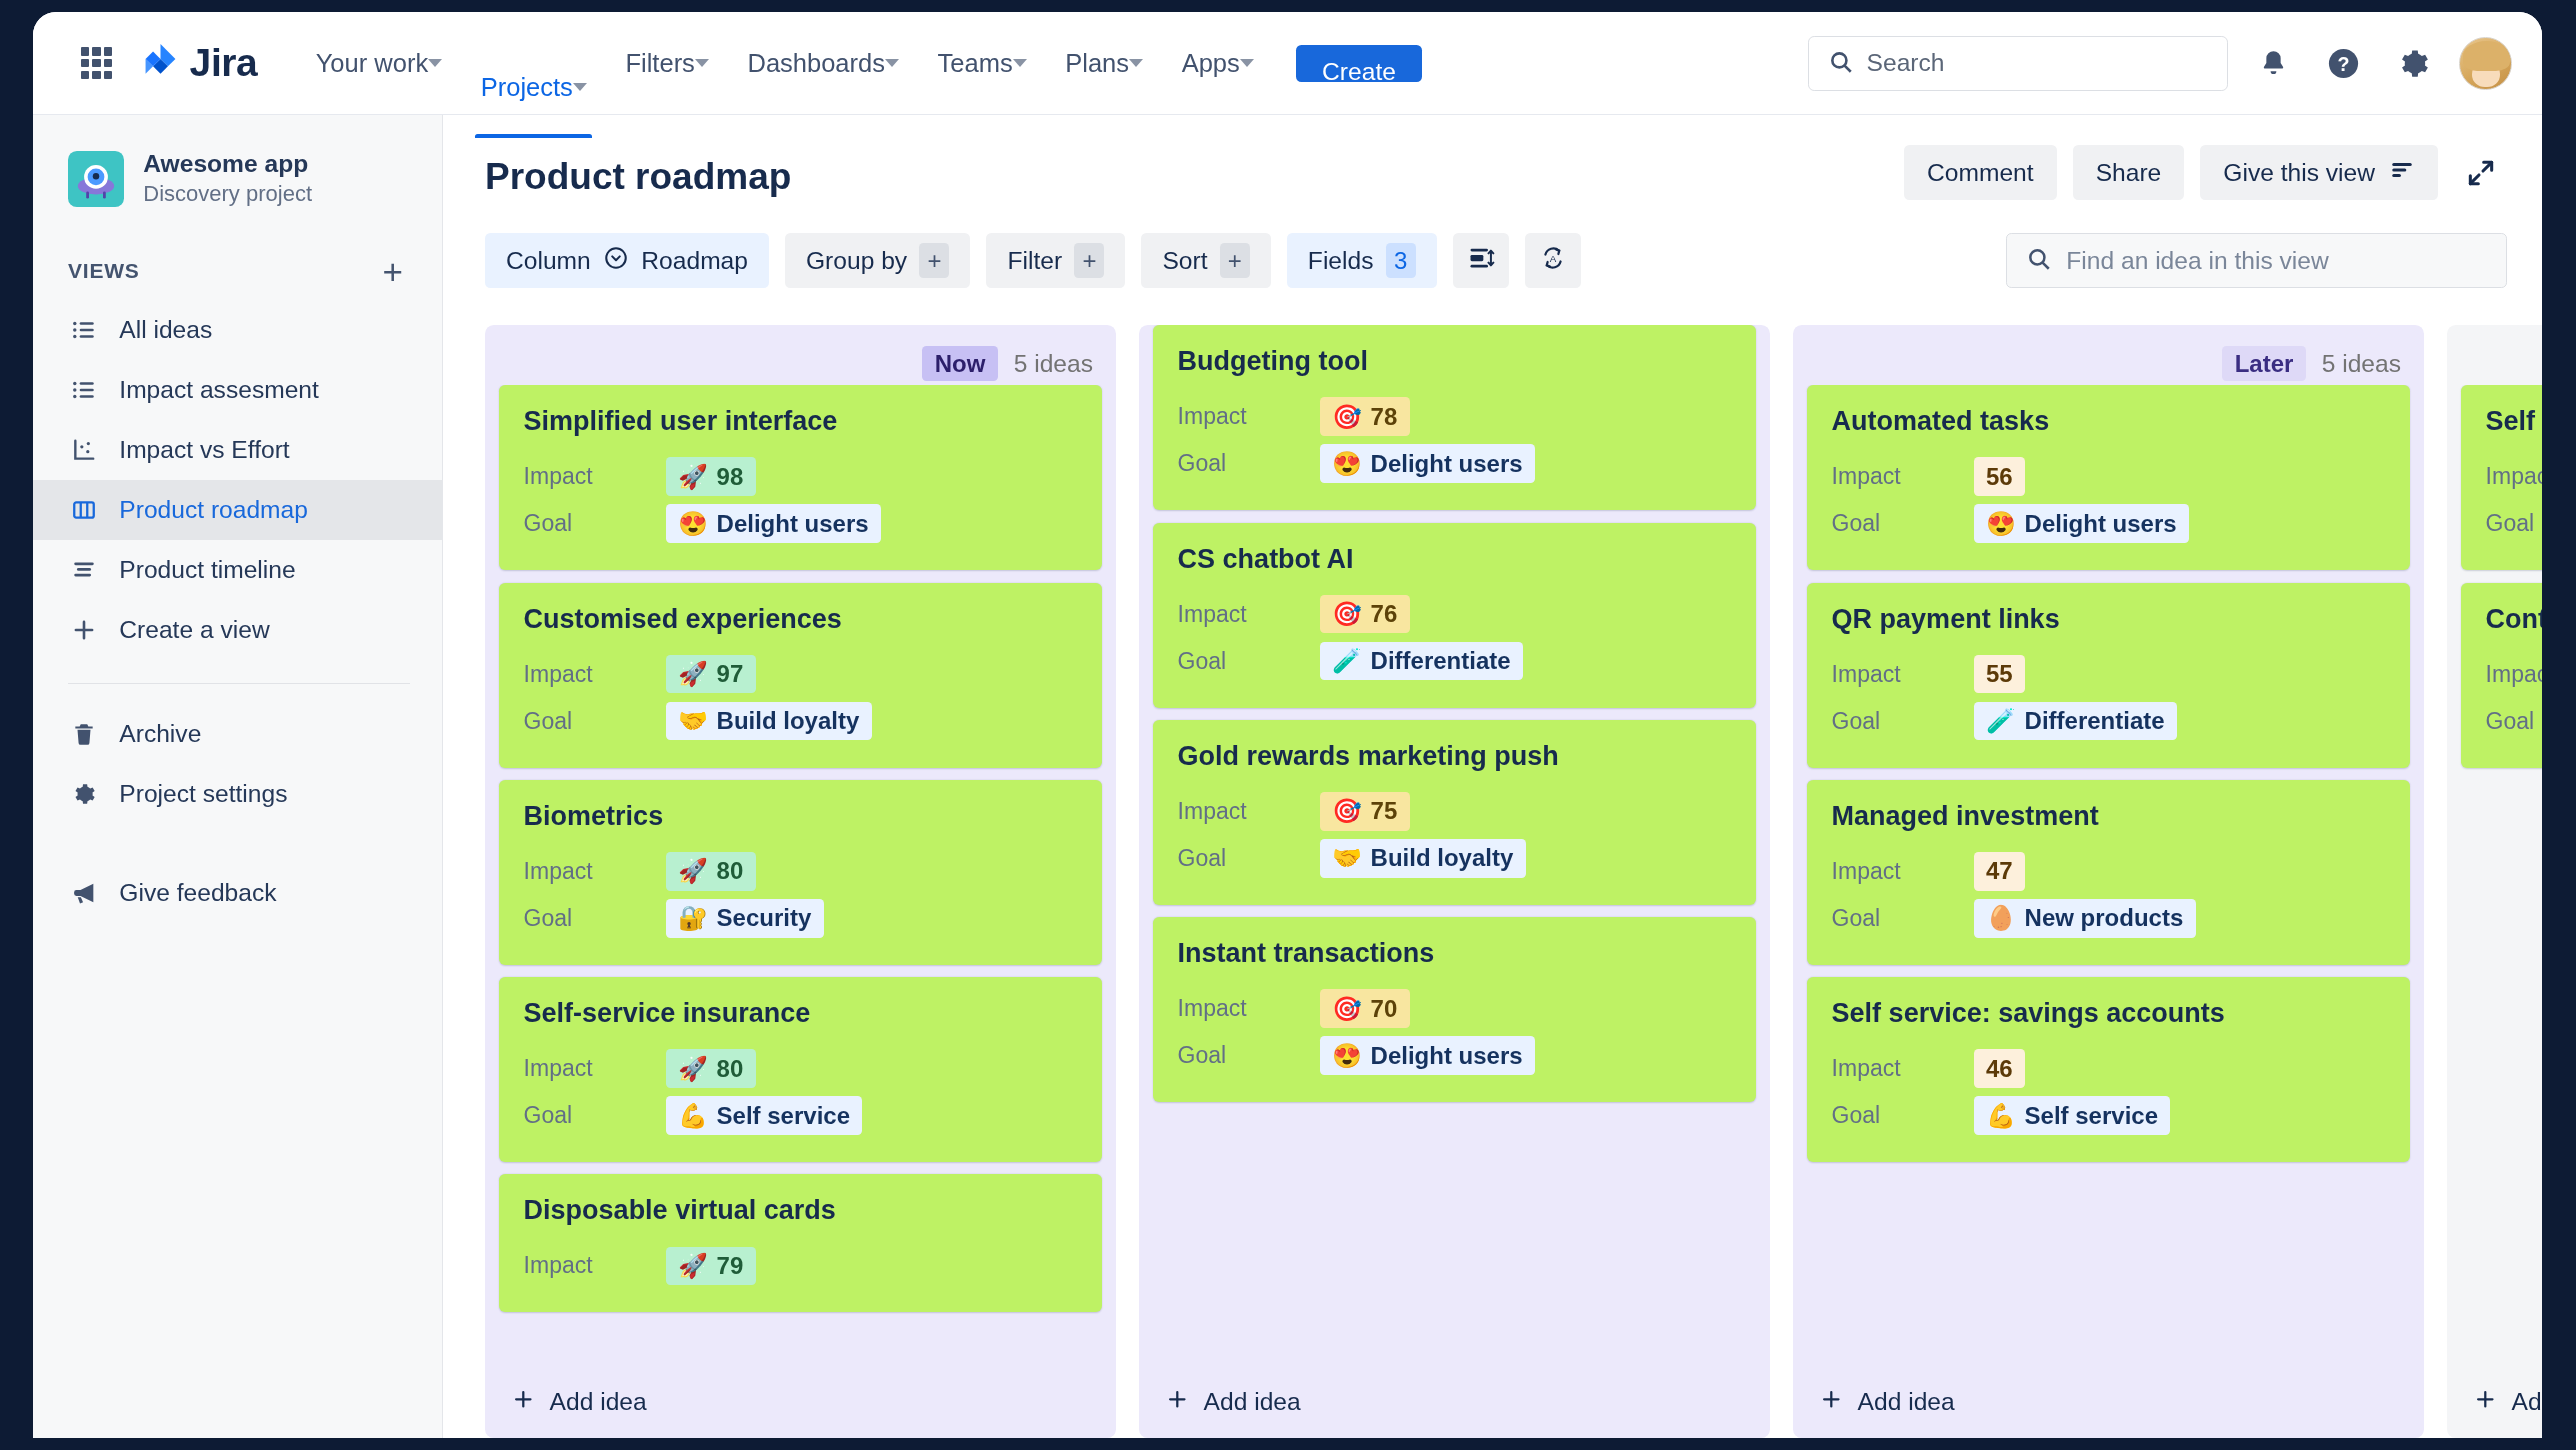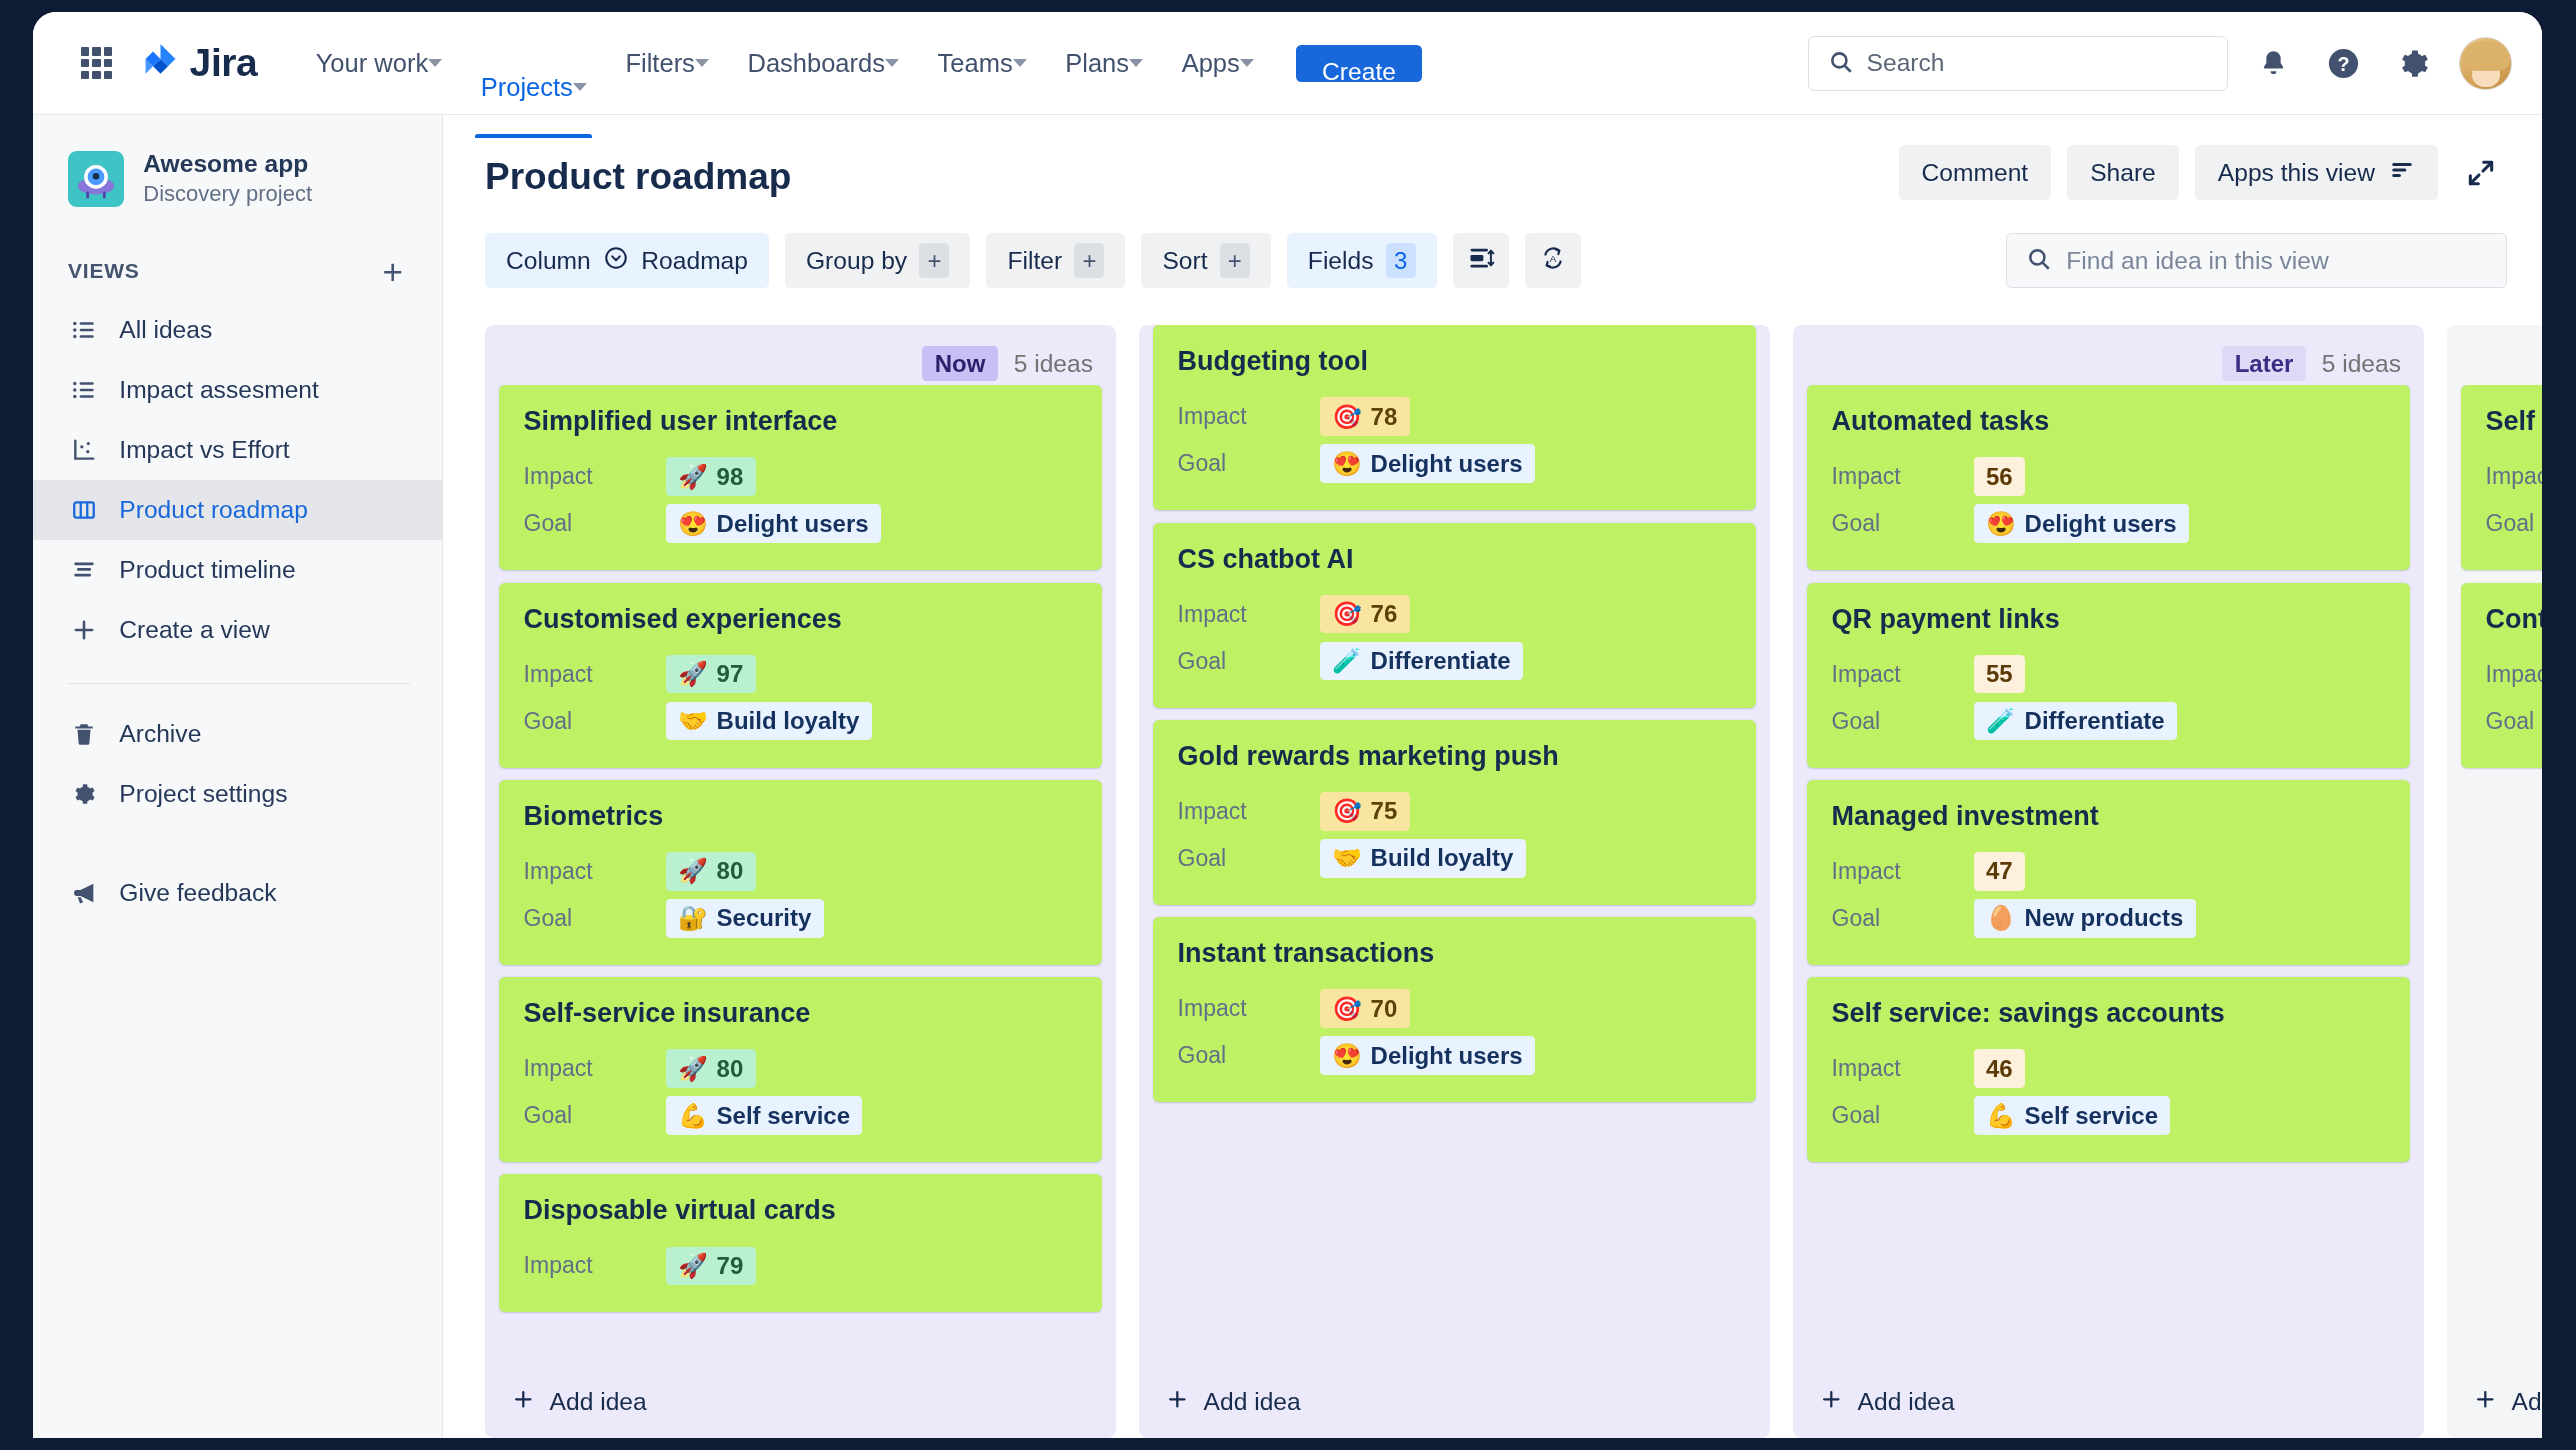--- a/index.html
+++ b/index.html
@@ -435,21 +435,21 @@
       <div class="page-head">
         <div class="page-title">Product roadmap</div>
         <div class="head-actions">
           <div class="ghost-btn">
             <span>Comment</span>
           </div>
           <div class="ghost-btn">
             <span>Share</span>
           </div>
           <div class="ghost-btn">
-            <span>Apps this view</span>
+            <span>Give this view</span>
             <span>
               <svg width="26" height="26" viewBox="0 0 24 24" fill="#172b4d">
                 <rect x="3" y="5.5" width="18" height="2.8" rx="1.4"></rect>
                 <rect x="3" y="10.6" width="13" height="2.8" rx="1.4"></rect>
                 <rect x="3" y="15.7" width="8" height="2.8" rx="1.4"></rect>
               </svg>
             </span>
           </div>
           <div class="icon-only">
             <svg width="32" height="32" viewBox="0 0 24 24" fill="none" stroke="#172b4d" stroke-width="2.3" stroke-linecap="round" stroke-linejoin="round">

